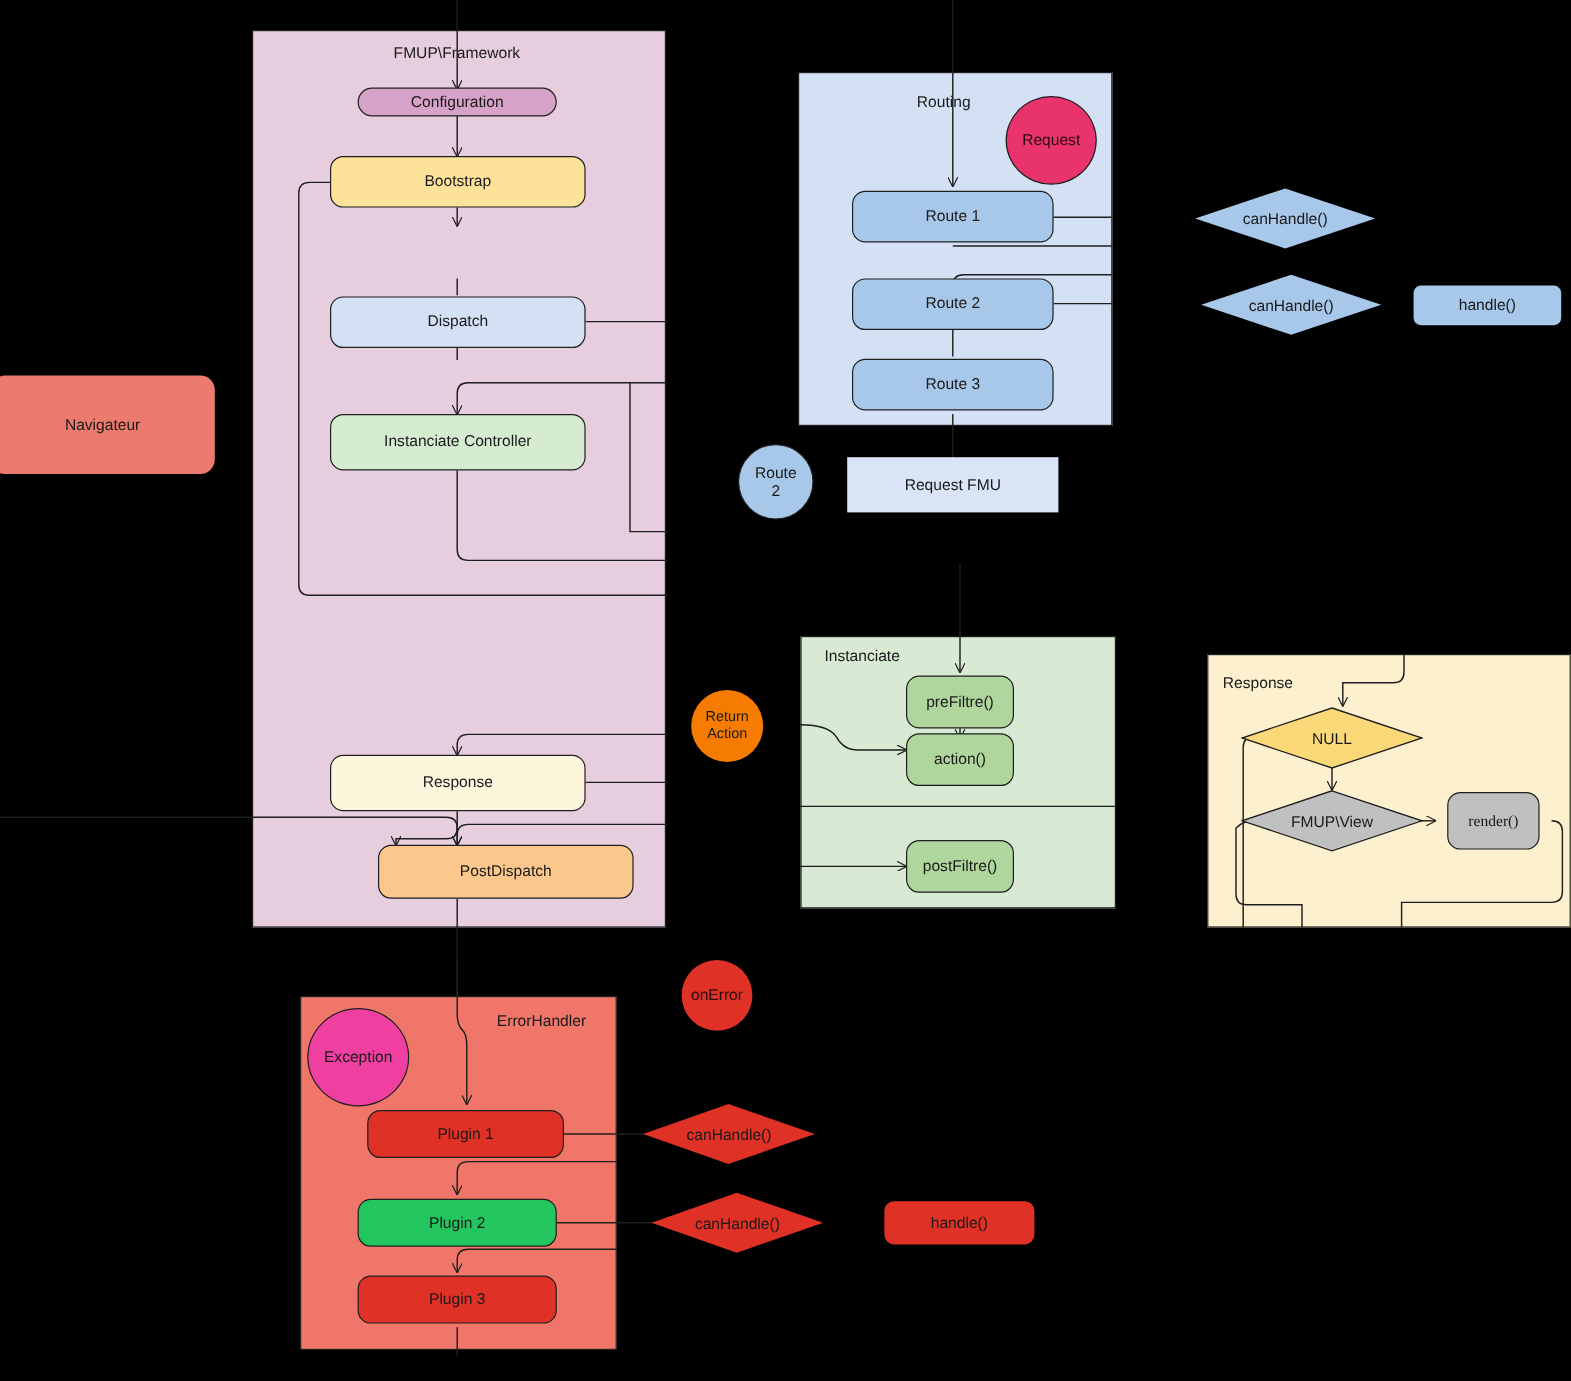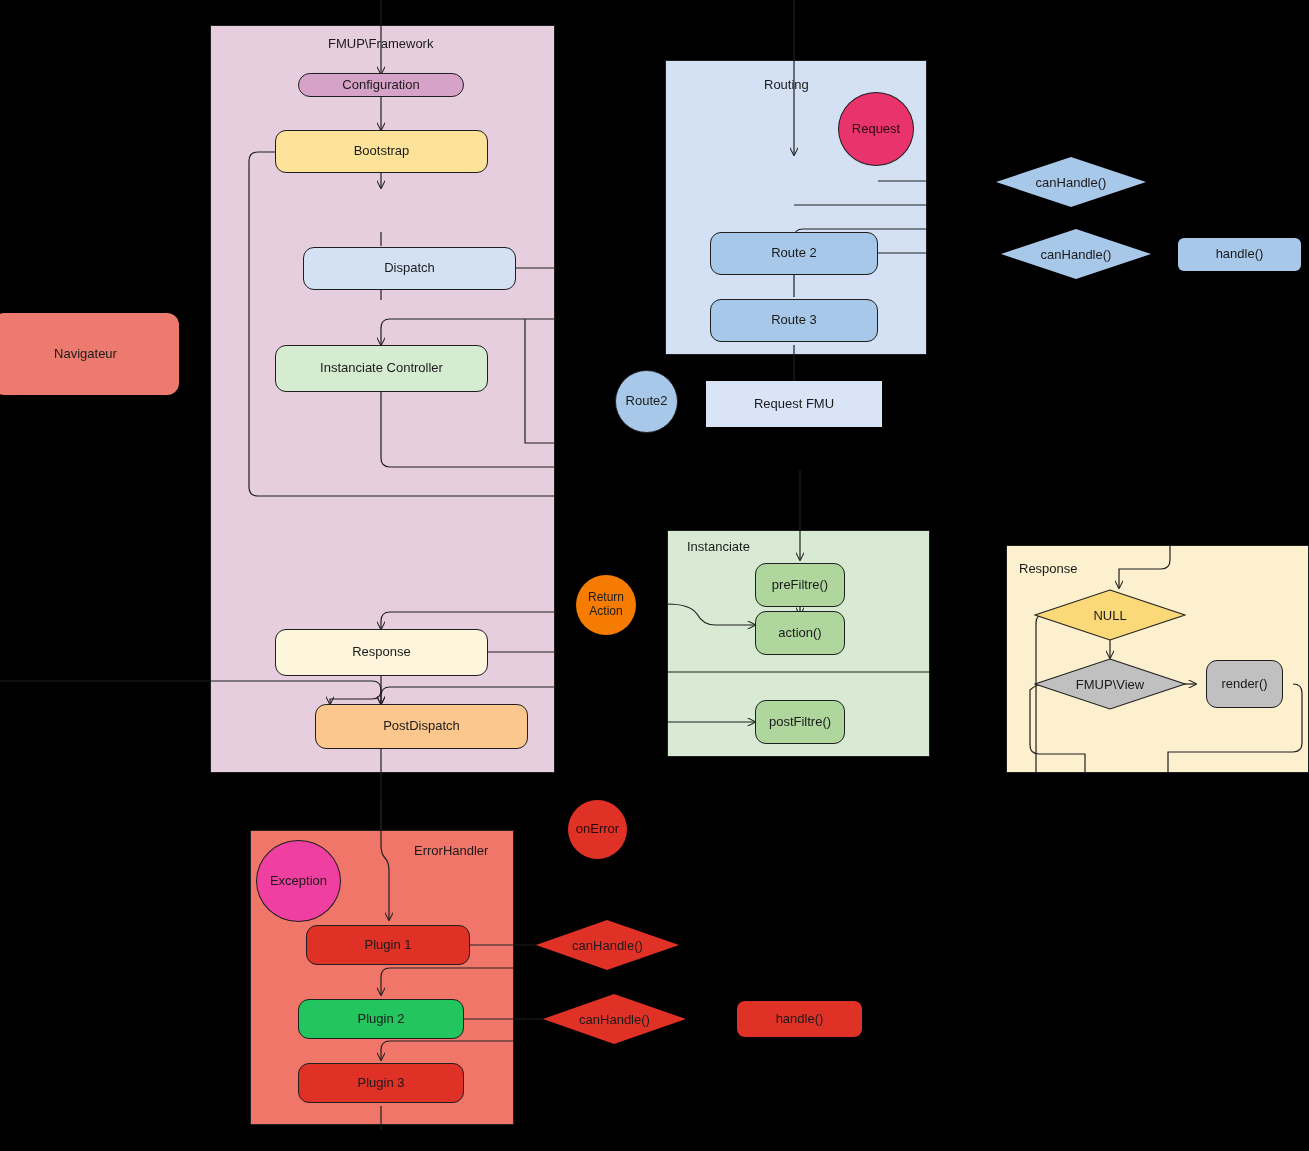--- a/index.html
+++ b/index.html
@@ -103,32 +103,33 @@
     </g>
   </svg>
 
   <div class="ctitle" style="left:328px;top:36px;">FMUP\Framework</div>
 
   <div class="node stadium" style="left:298px;top:73px;width:166px;height:24px;background:#d7a2c8;">Configuration</div>
 
   <div class="node rrect" style="left:275px;top:130px;width:213px;height:43px;background:#fde39a;">Bootstrap</div>
 
 
-  <div class="node rrect" style="left:275px;top:247px;width:213px;height:43px;background:#d4e1f5;margin-left:28px;">Dispatch</div>
+  <div class="node rrect" style="left:275px;top:247px;width:213px;height:43px;background:#d4e1f5;">Dispatch</div>
 
   <div class="node rrect" style="left:275px;top:345px;width:213px;height:47px;background:#d5ecd0;">Instanciate Controller</div>
 
   <div class="node rrect" style="left:275px;top:629px;width:213px;height:47px;background:#fdf6dc;">Response</div>
 
   <div class="node rrect" style="left:275px;top:704px;width:213px;height:45px;background:#fbc78c;margin-left:40px;">PostDispatch</div>
 
   <div class="ctitle" style="left:764px;top:77px;">Routing</div>
 
-  <div class="node circle" style="left:838px;top:92px;width:76px;height:74px;background:#e8336d;color:#2a0a14;">Request</div>
-
+  <div class="node circle" style="left:838px;top:80px;width:76px;height:74px;background:#e8336d;color:#2a0a14;">Request</div>
+
+  <div class="node rrect" style="left:710px;top:159px;width:168px;height:43px;background:#a8c8ea;">Route 1</div>
 
   <div class="node rrect" style="left:710px;top:232px;width:168px;height:43px;background:#a8c8ea;">Route 2</div>
 
   <div class="node rrect" style="left:710px;top:299px;width:168px;height:43px;background:#a8c8ea;">Route 3</div>
 
   <div class="diamond" style="left:995px;top:156px;width:152px;height:52px;">
     <svg class="dshape" viewBox="0 0 152 52">
       <polygon points="76,1 151,26 76,51 1,26" fill="#a8c8ea"></polygon>
     </svg>
     <span class="dlabel">canHandle()</span>
@@ -136,21 +137,21 @@
 
   <div class="diamond" style="left:1000px;top:228px;width:152px;height:52px;">
     <svg class="dshape" viewBox="0 0 152 52">
       <polygon points="76,1 151,26 76,51 1,26" fill="#a8c8ea"></polygon>
     </svg>
     <span class="dlabel">canHandle()</span>
   </div>
 
   <div class="node nb" style="left:1178px;top:238px;width:123px;height:33px;background:#a8c8ea;border-radius:6px;">handle()</div>
 
-  <div class="node circle" style="left:615px;top:370px;width:63px;height:63px;background:#a8c8ea;border:1.3px solid #1f1f1f;flex-direction:row;">
+  <div class="node circle" style="left:615px;top:370px;width:63px;height:63px;background:#a8c8ea;border:1.3px solid #1f1f1f;flex-direction:column;">
     <span>Route</span>
     <span>2</span>
   </div>
 
   <div class="node nb" style="left:706px;top:381px;width:176px;height:46px;background:#d9e4f7;">Request FMU</div>
 
   <div class="ctitle" style="left:687px;top:539px;">Instanciate</div>
 
   <div class="node circle" style="left:576px;top:575px;width:60px;height:60px;background:#f57c00;border:none;flex-direction:column;font-size:12px;">
     <span>Return</span>
@@ -172,21 +173,21 @@
     <span class="dlabel">NULL</span>
   </div>
 
   <div class="diamond" style="left:1034px;top:658px;width:152px;height:52px;">
     <svg class="dshape" viewBox="0 0 152 52">
       <polygon points="76,1 151,26 76,51 1,26" fill="#c0c0c0" stroke="#1f1f1f" stroke-width="1.1"></polygon>
     </svg>
     <span class="dlabel">FMUP\View</span>
   </div>
 
-  <div class="node rrect" style="left:1206px;top:660px;width:77px;height:48px;background:#c0c0c0;">render()</div>
+  <div class="node rrect" style="left:1206px;top:660px;width:77px;height:48px;background:#c0c0c0;font-family:Liberation Serif, serif;">render()</div>
 
   <div class="ctitle" style="left:414px;top:843px;">ErrorHandler</div>
 
   <div class="node circle" style="left:256px;top:840px;width:85px;height:82px;background:#ef3fa0;color:#1a1a1a;">Exception</div>
 
   <div class="node rrect" style="left:306px;top:925px;width:164px;height:40px;background:#e03127;">Plugin 1</div>
 
   <div class="node rrect" style="left:298px;top:999px;width:166px;height:40px;background:#22c55e;">Plugin 2</div>
 
   <div class="node rrect" style="left:298px;top:1063px;width:166px;height:40px;background:#e03127;">Plugin 3</div>

